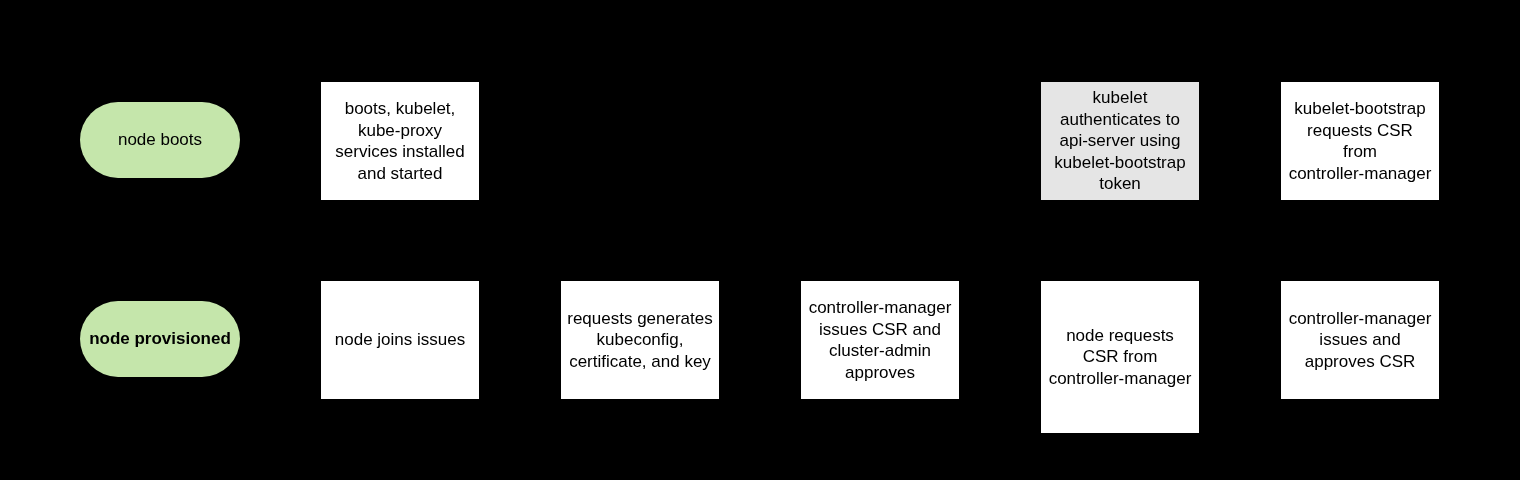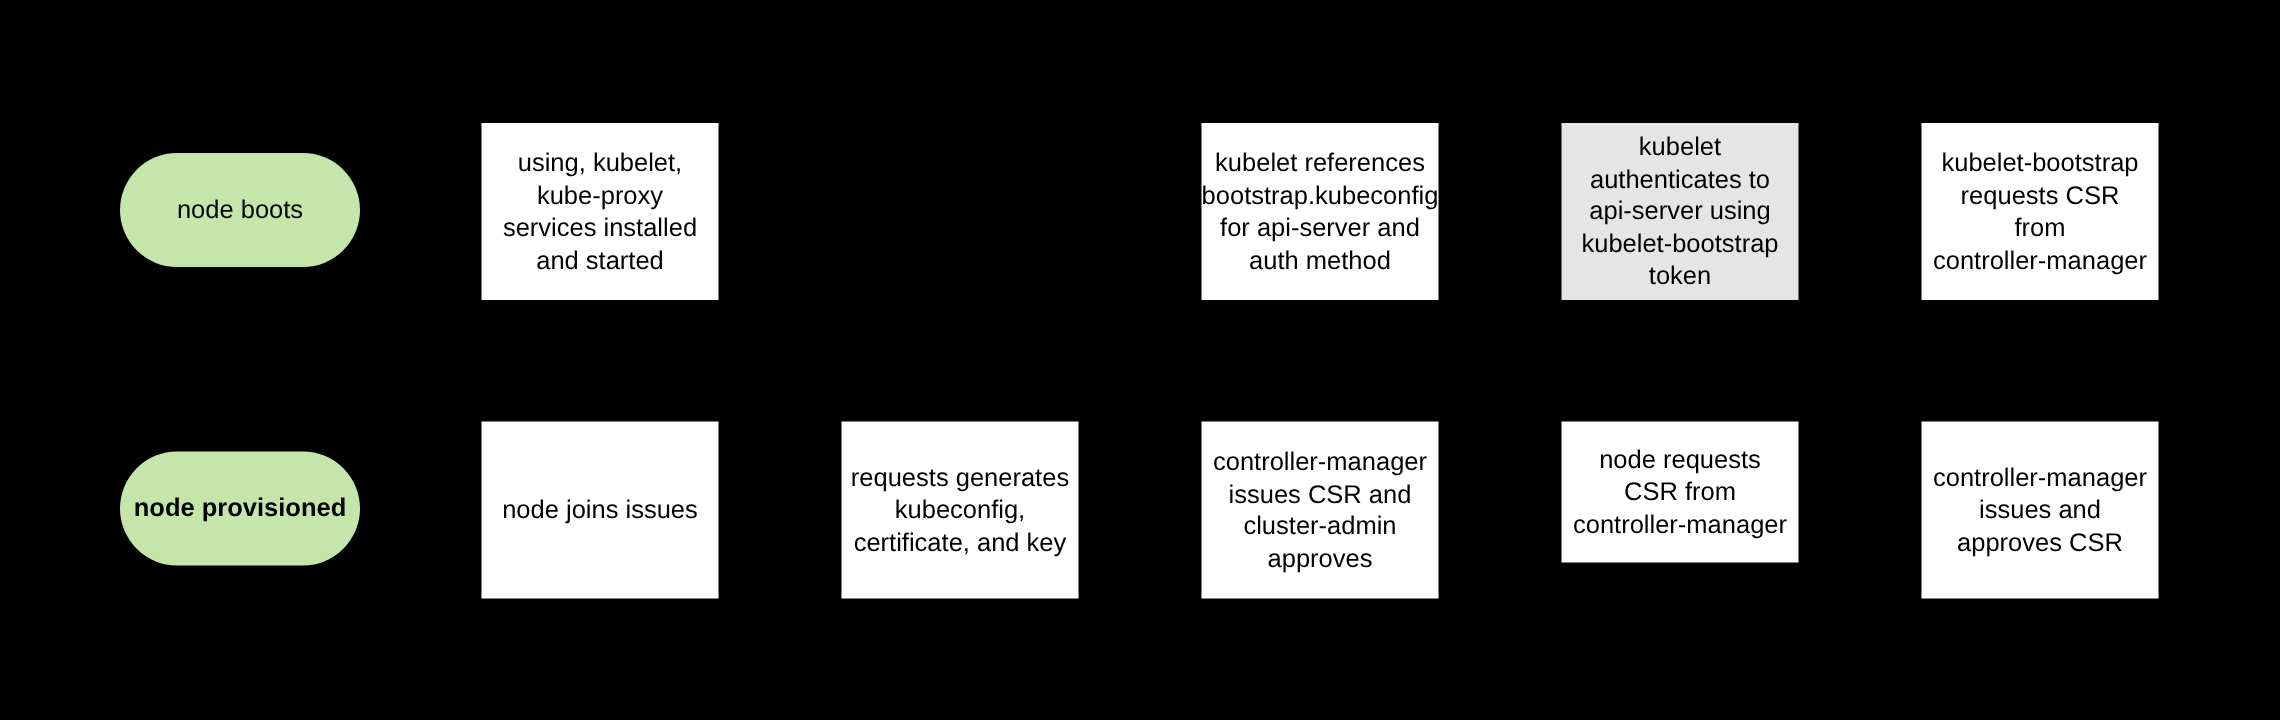--- a/index.html
+++ b/index.html
@@ -73,30 +73,24 @@
   }
 </style>
 </head>
 <body>
 
 <div id="canvas" style="background: rgb(0, 0, 0);">
     <div class="node shape-pill" style="left: 80px; top: 102px; width: 160px; height: 76px; background: rgb(197, 230, 171);">
       <span class="label">node boots</span>
     </div>
     <div class="node shape-box" style="left: 321px; top: 82px; width: 158px; height: 118px; background: rgb(255, 255, 255);">
-      <span class="label">using, kubelet,
+      <span class="label">boots, kubelet,
 kube-proxy
 services installed
 and started</span>
-    </div>
-    <div class="node shape-box overflow" style="left: 801px; top: 82px; width: 158px; height: 118px; background: rgb(255, 255, 255);">
-      <span class="label">kubelet references
-bootstrap.kubeconfig
-for api-server and
-auth method</span>
     </div>
     <div class="node shape-box" style="left: 1041px; top: 82px; width: 158px; height: 118px; background: #e5e5e5;">
       <span class="label">kubelet
 authenticates to
 api-server using
 kubelet-bootstrap
 token</span>
     </div>
     <div class="node shape-box" style="left: 1281px; top: 82px; width: 158px; height: 118px; background: rgb(255, 255, 255);">
       <span class="label">kubelet-bootstrap
@@ -114,21 +108,21 @@
       <span class="label">requests generates
 kubeconfig,
 certificate, and key</span>
     </div>
     <div class="node shape-box" style="left: 801px; top: 281px; width: 158px; height: 118px; background: rgb(255, 255, 255);">
       <span class="label">controller-manager
 issues CSR and
 cluster-admin
 approves</span>
     </div>
-    <div class="node shape-box" style="left: 1041px; top: 281px; width: 158px; height: 94px; background: rgb(255, 255, 255); text-align: center;">
+    <div class="node shape-box" style="left: 1041px; top: 281px; width: 158px; height: 152px; background: rgb(255, 255, 255); text-align: center;">
       <span class="label">node requests
 CSR from
 controller-manager</span>
     </div>
     <div class="node shape-box" style="left: 1281px; top: 281px; width: 158px; height: 118px; background: rgb(255, 255, 255);">
       <span class="label">controller-manager
 issues and
 approves CSR</span>
     </div>
   </div>

